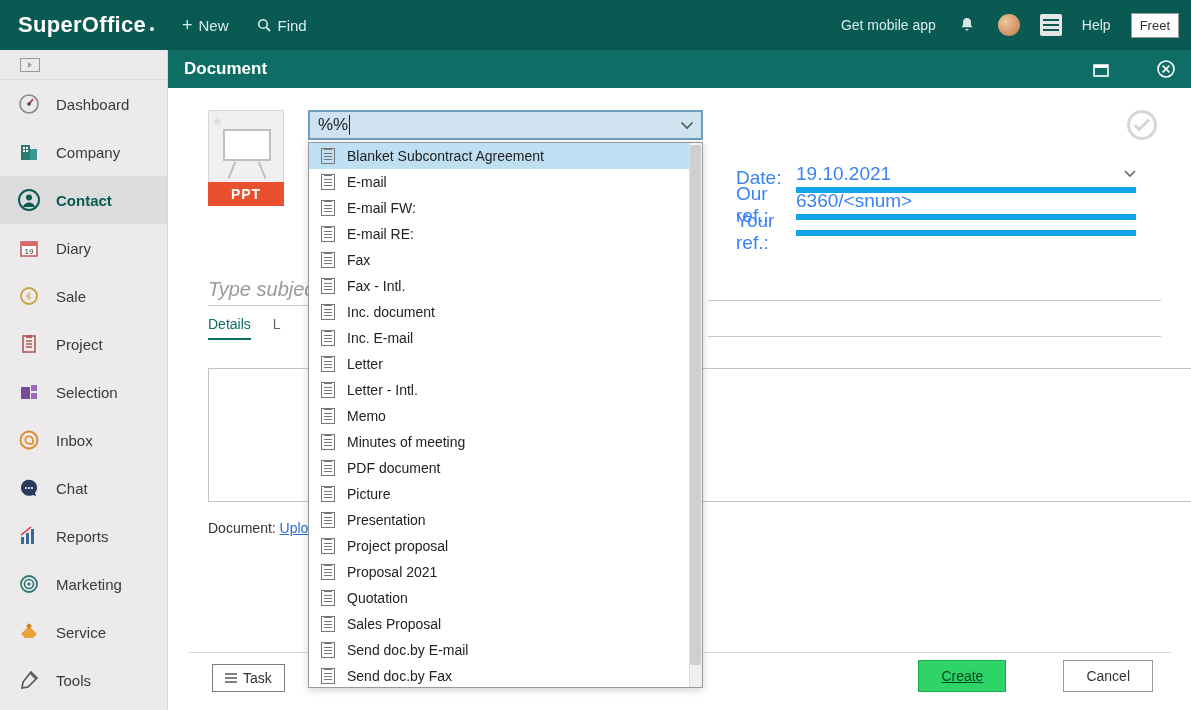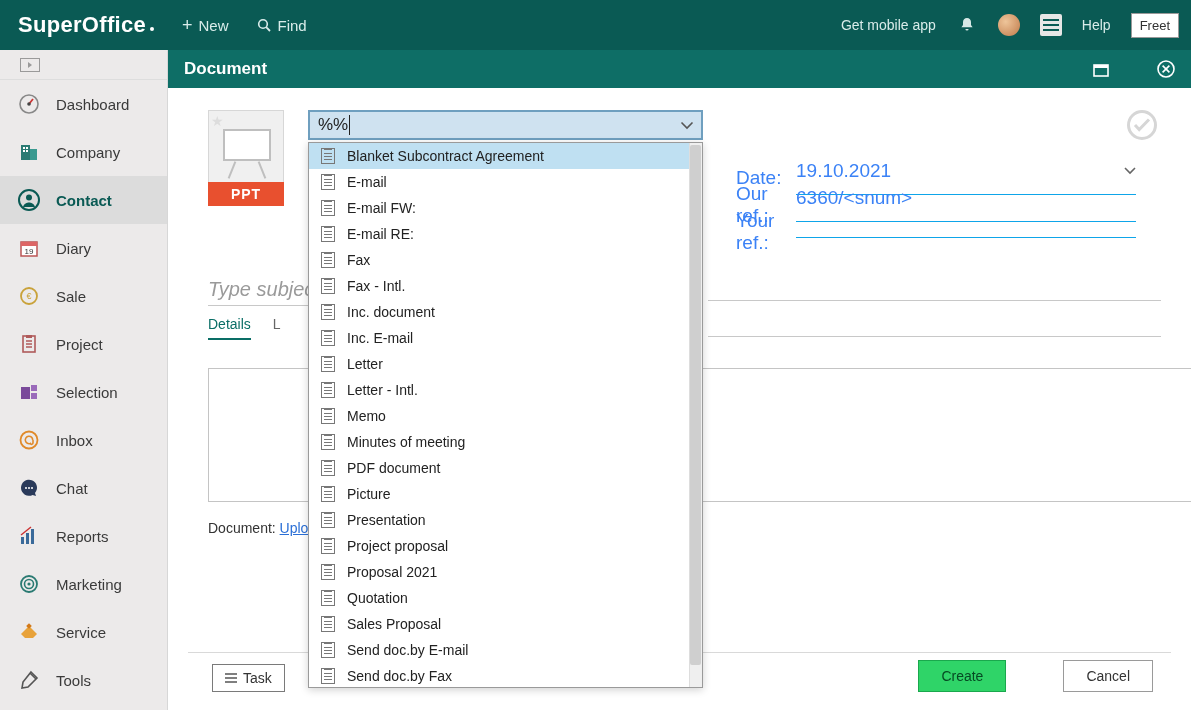--- a/index.html
+++ b/index.html
@@ -42,37 +42,37 @@
   .ppt-legs::before, .ppt-legs::after { content: ""; position: absolute; top: 50px; width: 2px; height: 18px; background: #bfbfbf; }
   .ppt-legs::before { left: 22px; transform: rotate(22deg); }
   .ppt-legs::after { left: 52px; transform: rotate(-22deg); }
   .ppt-badge { position: absolute; bottom: 0; left: 0; right: 0; height: 24px; background: #e8502f; color: #fff; font-weight: 700; font-size: 14px; display: flex; align-items: center; justify-content: center; letter-spacing: 1px; }
 
   .checkmark-circle { position: absolute; right: 34px; top: 22px; width: 30px; height: 30px; border: 3px solid #d6d6d6; border-radius: 50%; display: flex; align-items: center; justify-content: center; color: #d6d6d6; font-size: 18px; }
 
   .right-fields { position: absolute; left: 568px; top: 76px; width: 400px; font-size: 19px; color: #3b82f6; }
   .right-fields .row { display: flex; align-items: center; height: 27px; }
   .right-fields .lbl { width: 60px; }
-  .right-fields .val { flex: 1; border-bottom: 1px solid #0ea5e9; padding-bottom: 12px; display: flex; align-items: center; }
+  .right-fields .val { flex: 1; border-bottom: 6px solid #0ea5e9; padding-bottom: 2px; display: flex; align-items: center; }
   .right-fields .chev { margin-left: auto; color: #666; }
 
   .subject { position: absolute; left: 40px; top: 190px; width: 270px; font-size: 20px; font-style: italic; color: #9a9a9a; border-bottom: 1px solid #c8c8c8; padding-bottom: 4px; }
 
   .tabs { position: absolute; left: 40px; top: 228px; display: flex; gap: 22px; font-size: 14px; }
   .tab { padding-bottom: 6px; color: #666; cursor: pointer; }
   .tab.active { color: #0a6e66; border-bottom: 2px solid #0a6e66; font-weight: 500; }
 
   .bigbox { position: absolute; left: 40px; top: 280px; width: 1110px; height: 134px; border: 1px solid #c4c4c4; }
   .docline { position: absolute; left: 40px; top: 432px; font-size: 14px; color: #333; }
   .docline a { color: #2a6fd6; text-decoration: underline; cursor: pointer; }
 
   .bottombar { position: absolute; left: 20px; right: 20px; bottom: 18px; height: 40px; border-top: 1px solid #d9d9d9; display: flex; align-items: flex-end; padding-top: 10px; }
   .taskbtn { margin-left: 24px; border: 1px solid #7a7a7a; padding: 5px 12px; display: flex; align-items: center; gap: 6px; font-size: 14px; color: #333; background: #fff; cursor: pointer; }
   .bottombar .flex { flex: 1; }
-  .createbtn { background: #2fd468; border: 1px solid #1aa84d; color: #064a23; padding: 7px 22px; font-size: 14px; cursor: pointer; margin-right: 14px; }
+  .createbtn { background: #2fd468; border: 1px solid #1aa84d; color: #064a23; padding: 7px 22px; font-size: 14px; cursor: pointer; margin-right: 14px; text-decoration: underline; }
   .cancelbtn { background: #fff; border: 1px solid #9a9a9a; color: #333; padding: 7px 22px; font-size: 14px; cursor: pointer; margin-right: 18px; margin-left: 43px; }
 
   
   .combo { position: absolute; left: 140px; top: 22px; width: 395px; height: 30px; border: 2px solid #6f9fbf; background: #cfe2f0; display: flex; align-items: center; padding: 0 8px; font-size: 17px; color: #222; }
   .combo .caret { position: absolute; right: 1px; top: 1px; bottom: 1px; width: 26px; display: flex; align-items: center; justify-content: center; background: #cfe2f0; color: #555; }
   .combo .cursor { border-left: 1px solid #222; height: 20px; margin-left: 1px; }
 
   .dropdown { position: absolute; left: 140px; top: 54px; width: 395px; height: 546px; background: #fff; border: 1px solid #9a9a9a; box-shadow: 0 2px 8px rgba(0,0,0,.18); overflow: hidden; }
   .dropdown .scroll { position: absolute; right: 0; top: 0; bottom: 0; width: 13px; background: #efefef; border-left: 1px solid #ddd; }
   .dropdown .thumb { position: absolute; right: 1px; top: 2px; width: 11px; height: 520px; background: #cfcfcf; border-radius: 2px; }

